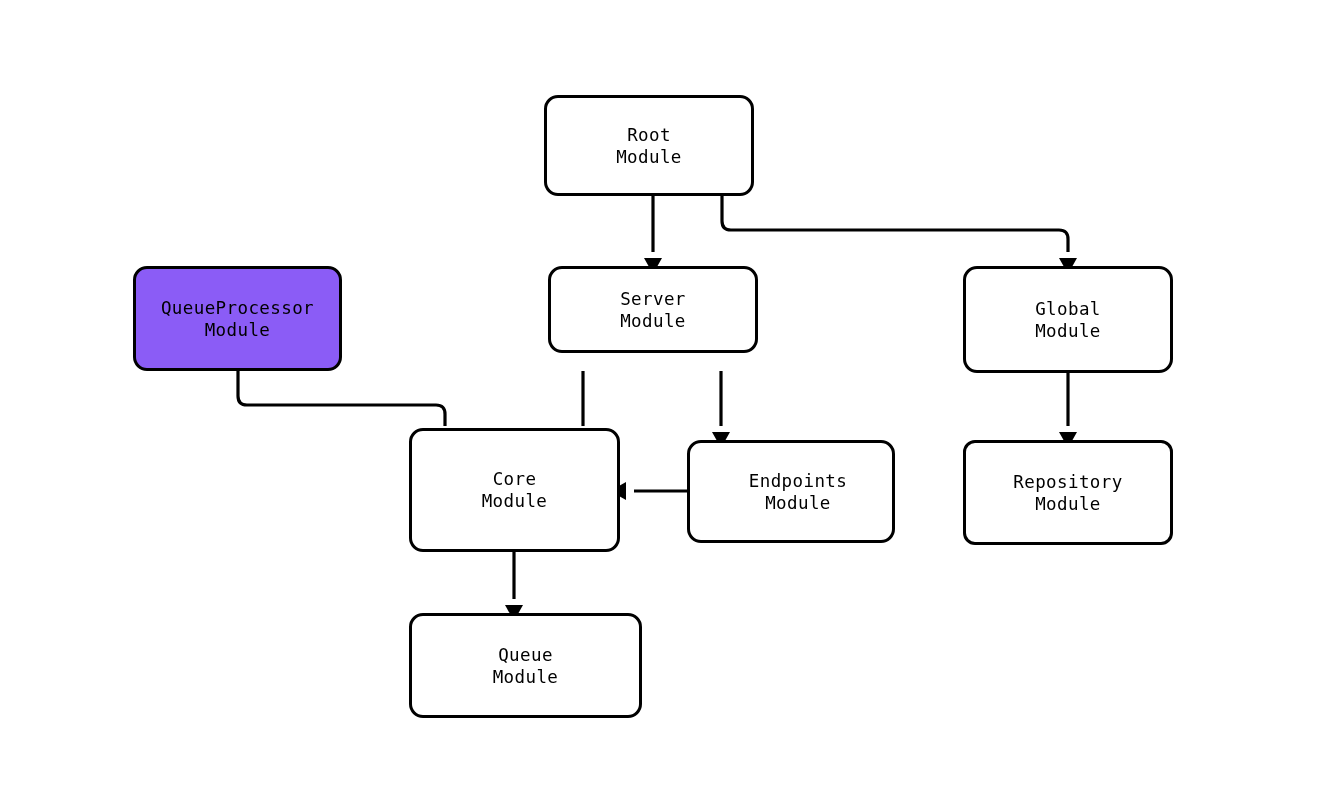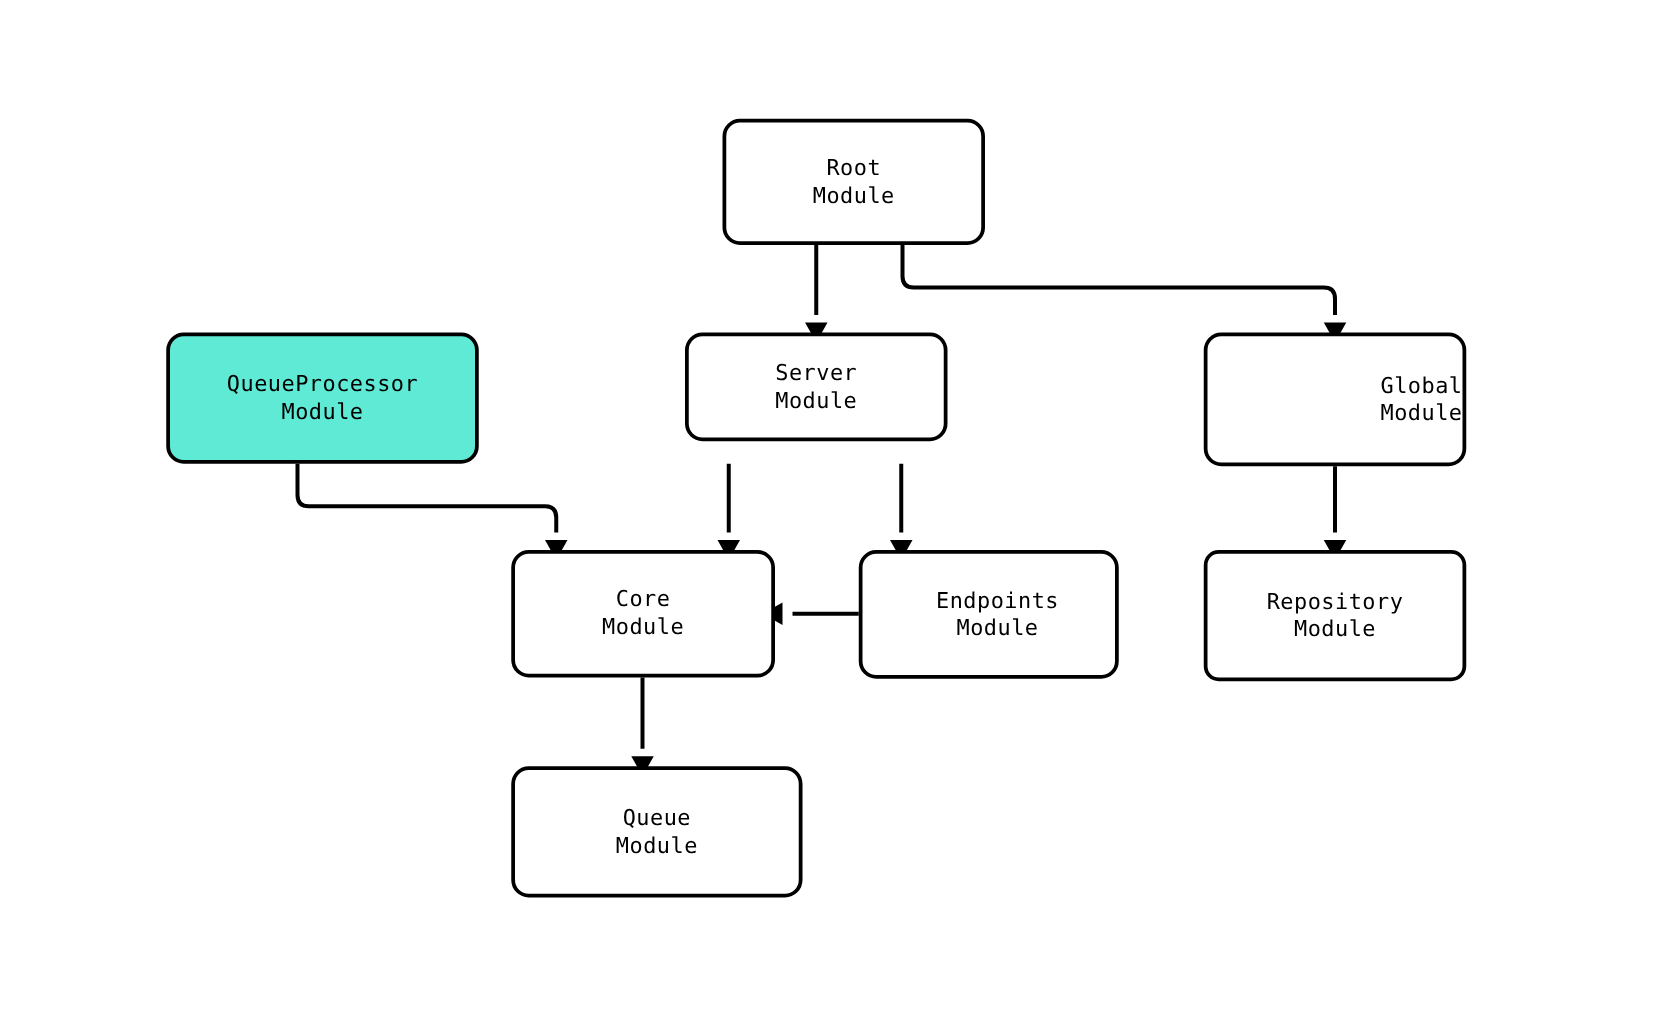--- a/index.html
+++ b/index.html
@@ -67,37 +67,37 @@
       <polygon points="1059,258 1077,258 1068,274" fill="#000000"></polygon>
       <polygon points="574,432 592,432 583,448" fill="#000000"></polygon>
       <polygon points="712,432 730,432 721,448" fill="#000000"></polygon>
       <polygon points="436,432 454,432 445,448" fill="#000000"></polygon>
       <polygon points="626,482 626,500 610,491" fill="#000000"></polygon>
       <polygon points="1059,432 1077,432 1068,448" fill="#000000"></polygon>
       <polygon points="505,605 523,605 514,621" fill="#000000"></polygon>
     </svg>
 
   <div id="node-layer">
-      <div class="node" style="left: 578px; top: 95px; width: 210px; height: 101px; border-color: rgb(0, 0, 0); background: rgb(255, 255, 255);">
+      <div class="node" style="left: 544px; top: 95px; width: 210px; height: 101px; border-color: rgb(0, 0, 0); background: rgb(255, 255, 255);">
         <div class="node-label">Root
 Module</div>
       </div>
-      <div class="node" style="left: 133px; top: 266px; width: 250px; height: 105px; border-color: rgb(0, 0, 0); background: #5eead4;">
+      <div class="node" style="left: 133px; top: 266px; width: 209px; height: 105px; border-color: rgb(0, 0, 0); background: #8b5cf6;">
         <div class="node-label">QueueProcessor
 Module</div>
       </div>
       <div class="node" style="left: 548px; top: 266px; width: 210px; height: 87px; border-color: rgb(0, 0, 0); background: rgb(255, 255, 255);">
         <div class="node-label">Server
 Module</div>
       </div>
-      <div class="node" style="left: 963px; top: 266px; width: 210px; height: 107px; border-color: rgb(0, 0, 0); background: rgb(255, 255, 255); align-items: flex-end;">
+      <div class="node" style="left: 963px; top: 266px; width: 210px; height: 107px; border-color: rgb(0, 0, 0); background: rgb(255, 255, 255);">
         <div class="node-label">Global
 Module</div>
       </div>
-      <div class="node" style="left: 409px; top: 440px; width: 211px; height: 102px; border-color: rgb(0, 0, 0); background: rgb(255, 255, 255);">
+      <div class="node" style="left: 409px; top: 428px; width: 211px; height: 124px; border-color: rgb(0, 0, 0); background: rgb(255, 255, 255);">
         <div class="node-label">Core
 Module</div>
       </div>
       <div class="node" style="left: 687px; top: 440px; width: 208px; height: 103px; border-color: rgb(0, 0, 0); background: rgb(255, 255, 255); padding-left: 14px;">
         <div class="node-label">Endpoints
 Module</div>
       </div>
       <div class="node" style="left: 963px; top: 440px; width: 210px; height: 105px; border-color: rgb(0, 0, 0); background: rgb(255, 255, 255); border-radius: 12px;">
         <div class="node-label">Repository
 Module</div>

